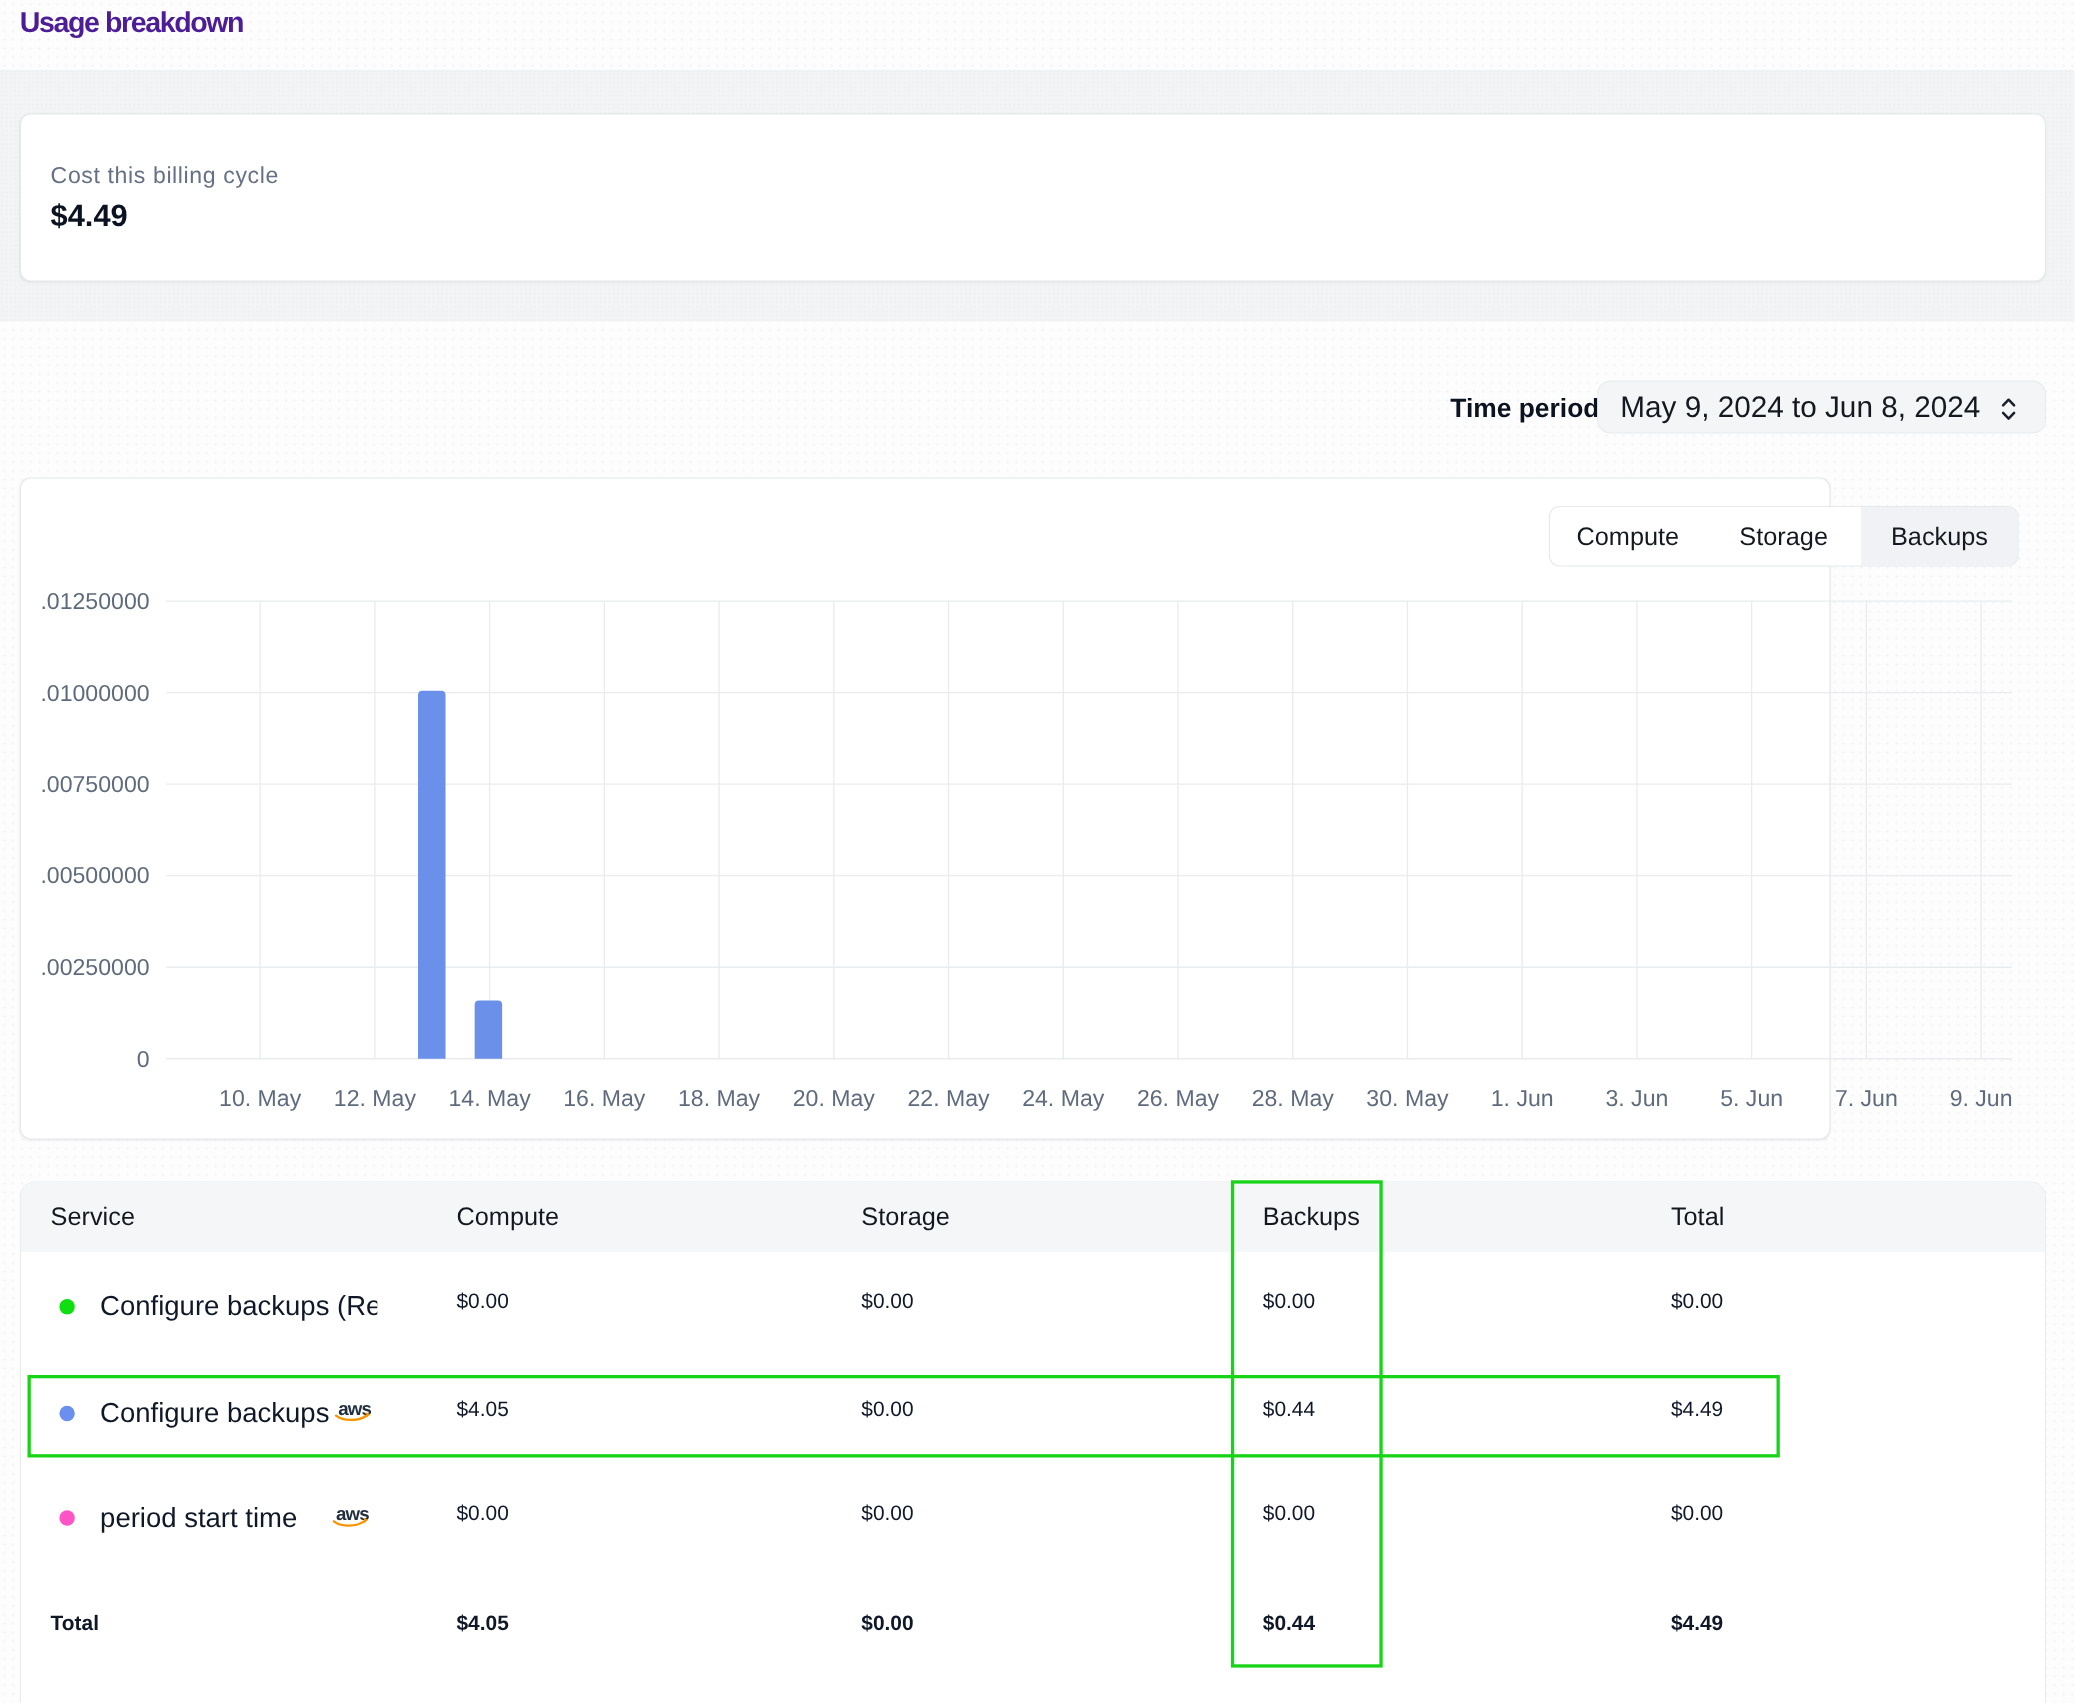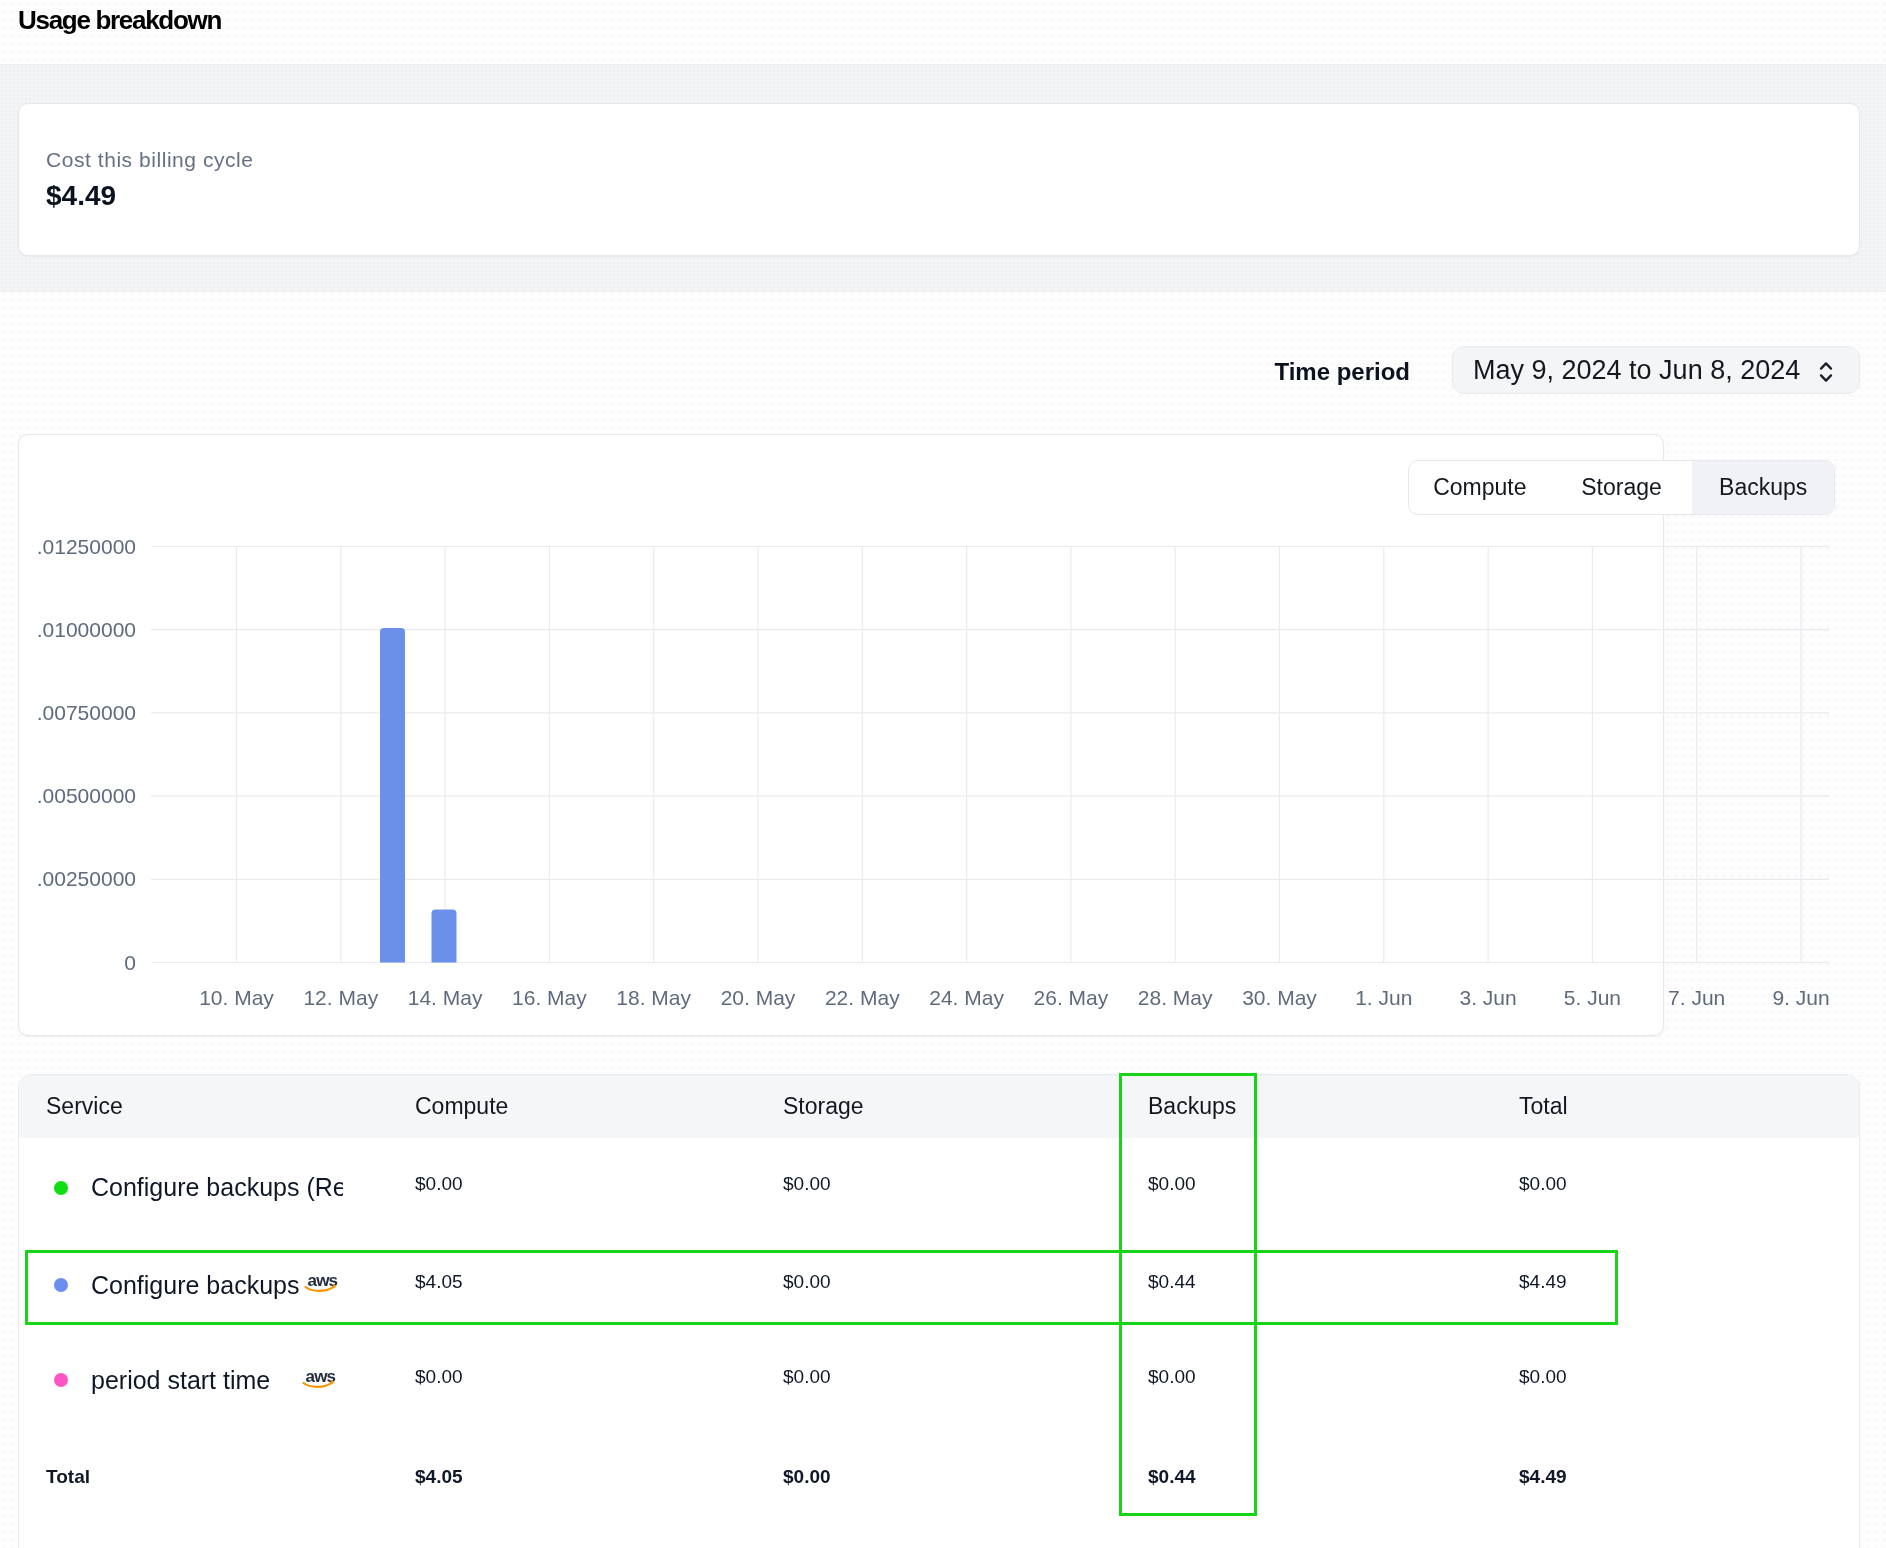--- a/index.html
+++ b/index.html
@@ -9,40 +9,40 @@
     position:relative;
     background-color:#fdfdfe;
     background-image:radial-gradient(circle, #f4f4f7 1px, transparent 1px);
     background-size:8px 8px;
     color:#101828;
     overflow:hidden;
   }
   .abs { position:absolute; }
   .title {
     left:18px; top:5px;
-    font-size:26px; font-weight:700; color:#000000; letter-spacing:-1.3px;
+    font-size:26px; font-weight:700; color:#4c1d95; letter-spacing:-1.3px;
   }
   .band {
     left:0; top:64px; width:1886px; height:228px;
     background-color:#f3f4f6;
     background-image:radial-gradient(circle, #edeff1 1px, transparent 1px);
     background-size:4px 4px;
     border-top:1px solid #ebedf0;
   }
   .card {
     background:#fff;
     border:1px solid #e6e8ec;
     border-radius:10px;
     box-shadow:0 1px 2px rgba(16,24,40,0.05);
   }
   .cost-card { left:18px; top:103px; width:1842px; height:153px; }
   .cost-label { left:27px; top:44px; font-size:21px; letter-spacing:0.55px; color:#667085; }
   .cost-value { left:27px; top:76px; font-size:28px; font-weight:700; color:#0b1220; }
 
-  .tp-label { left:1184px; top:358px; width:226px; text-align:right; font-size:24px; font-weight:700; color:#0b1220;}
+  .tp-label { left:1228px; top:358px; width:226px; text-align:right; font-size:24px; font-weight:700; color:#0b1220;}
   .tp-select {
     left:1452px; top:346px; width:408px; height:48px;
     background:#f4f5f7; border:1px solid #eaebef; border-radius:12px;
   }
   .tp-text { left:20px; top:8px; font-size:27px; color:#14181f; position:absolute; }
   .tp-chev { position:absolute; right:22px; top:13px; }
 
   .chart-card { left:18px; top:434px; width:1646px; height:602px; }
   .tabs {
     left:1408px; top:460px; width:427px; height:55px;

